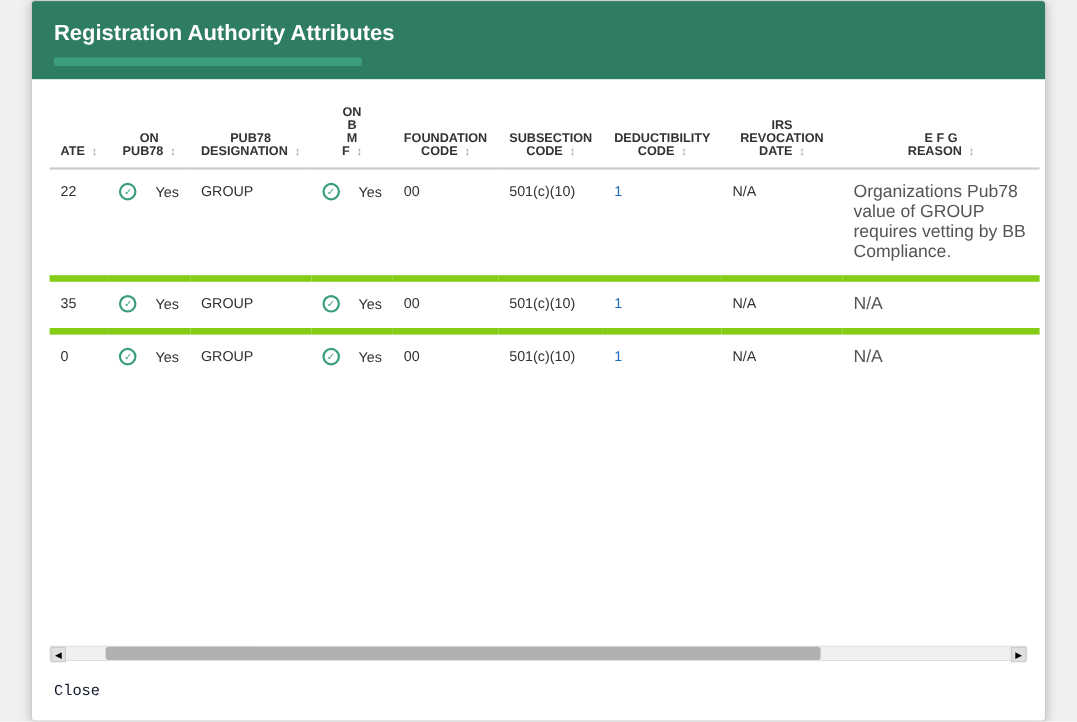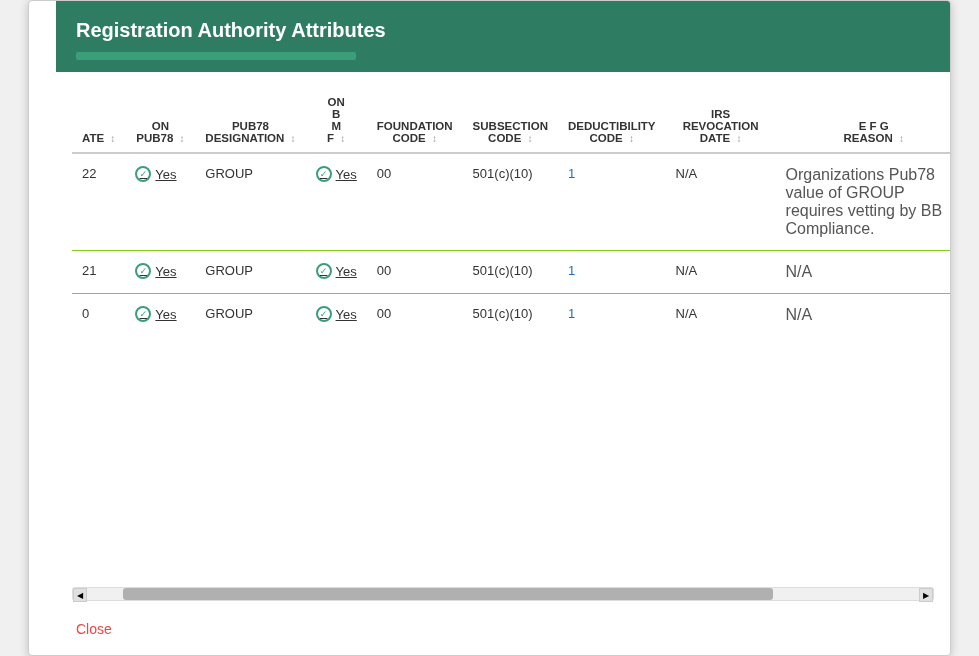--- a/index.html
+++ b/index.html
@@ -21,21 +21,20 @@
     .modal {
       width: 923px;
       min-height: 656px;
       background: #fff;
       border: 1px solid #ccc;
       border-radius: 4px;
       overflow: hidden;
       display: flex;
       flex-direction: column;
       box-shadow: 0 2px 10px rgba(0,0,0,0.2);
-      padding-left: 27px;
     }
 
     .modal-header {
       background: #2e7d62;
       padding: 18px 20px 12px 20px;
     }
 
     .modal-header h1 {
       color: #fff;
       font-size: 20px;
@@ -94,35 +93,34 @@
     }
 
     th.multiline {
       white-space: normal;
       max-width: 80px;
     }
 
     td {
       padding: 12px 10px;
       vertical-align: top;
-      border-bottom: 1px solid #84cc16;
+      border-bottom: 6px solid #84cc16;
       font-size: 13px;
       color: #333;
     }
 
     tr:last-child td {
       border-bottom: none;
     }
 
     .check-yes {
       display: flex;
       align-items: center;
-      gap: 4px;
+      gap: 17px;
       color: #333;
-      text-decoration: underline;
     }
 
     .check-circle {
       width: 16px;
       height: 16px;
       border-radius: 50%;
       border: 2px solid #3a9e7a;
       display: inline-flex;
       align-items: center;
       justify-content: center;
@@ -187,27 +185,28 @@
     .scroll-left-btn { left: 0; }
     .scroll-right-btn { right: 0; }
 
     .modal-footer {
       padding: 12px 20px 18px 20px;
       display: flex;
       align-items: center;
     }
 
     .close-btn {
-      color: #ef4444;
+      color: #0f172a;
       background: none;
       border: none;
       font-size: 14px;
       cursor: pointer;
       padding: 0;
       text-decoration: none;
+      font-family: Liberation Mono, monospace;
     }
 
     .col-date { min-width: 50px; }
     .col-pub78 { min-width: 70px; }
     .col-pub78-desig { min-width: 110px; }
     .col-onbmf { min-width: 55px; }
     .col-foundation { min-width: 90px; }
     .col-subsection { min-width: 90px; }
     .col-deduct { min-width: 100px; }
     .col-irs { min-width: 110px; }
@@ -284,21 +283,21 @@
         <span>Yes</span>
       </div>
               </td>
       <td>00</td>
       <td>501(c)(10)</td>
       <td><a href="#" class="link-blue">1</a></td>
       <td>N/A</td>
       <td><span class="efg-text">Organizations Pub78 value of GROUP requires vetting by BB Compliance.</span></td>
     </tr>
             <tr>
-      <td>21</td>
+      <td>35</td>
       <td>
                 <div class="check-yes">
         <span class="check-circle"></span>
         <span>Yes</span>
       </div>
               </td>
       <td>GROUP</td>
       <td>
                 <div class="check-yes">
         <span class="check-circle"></span>

